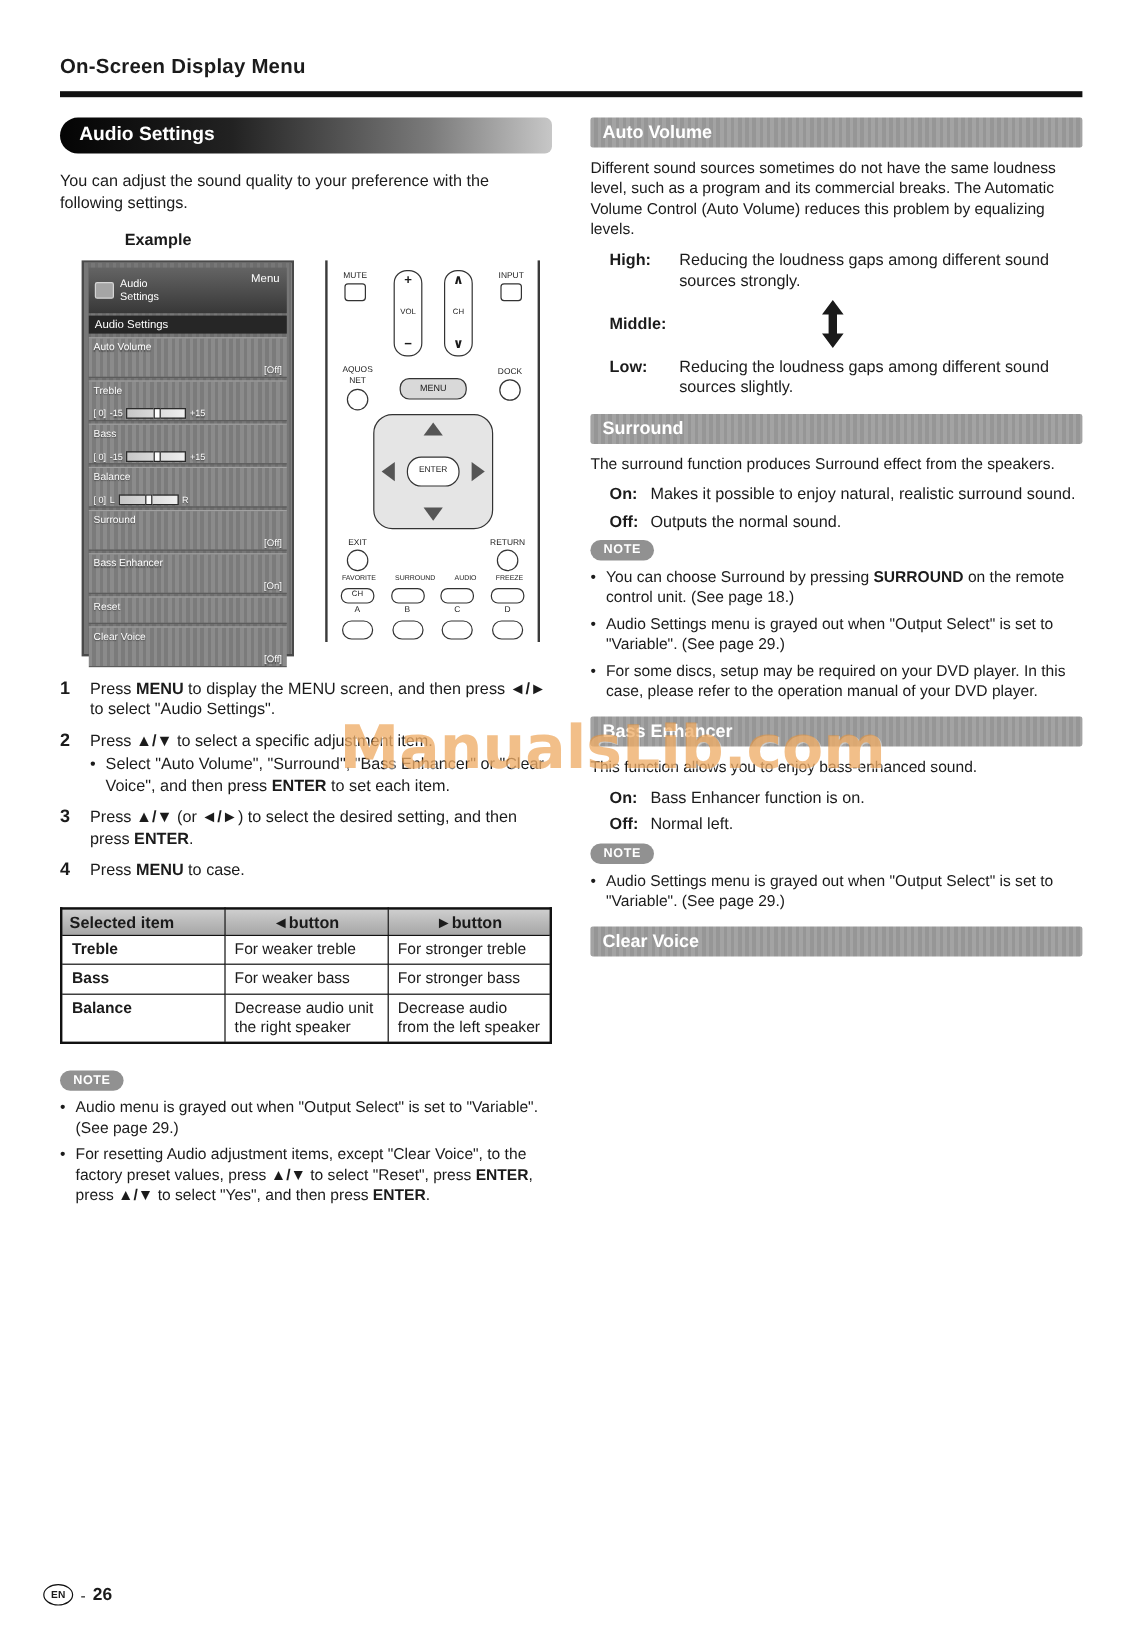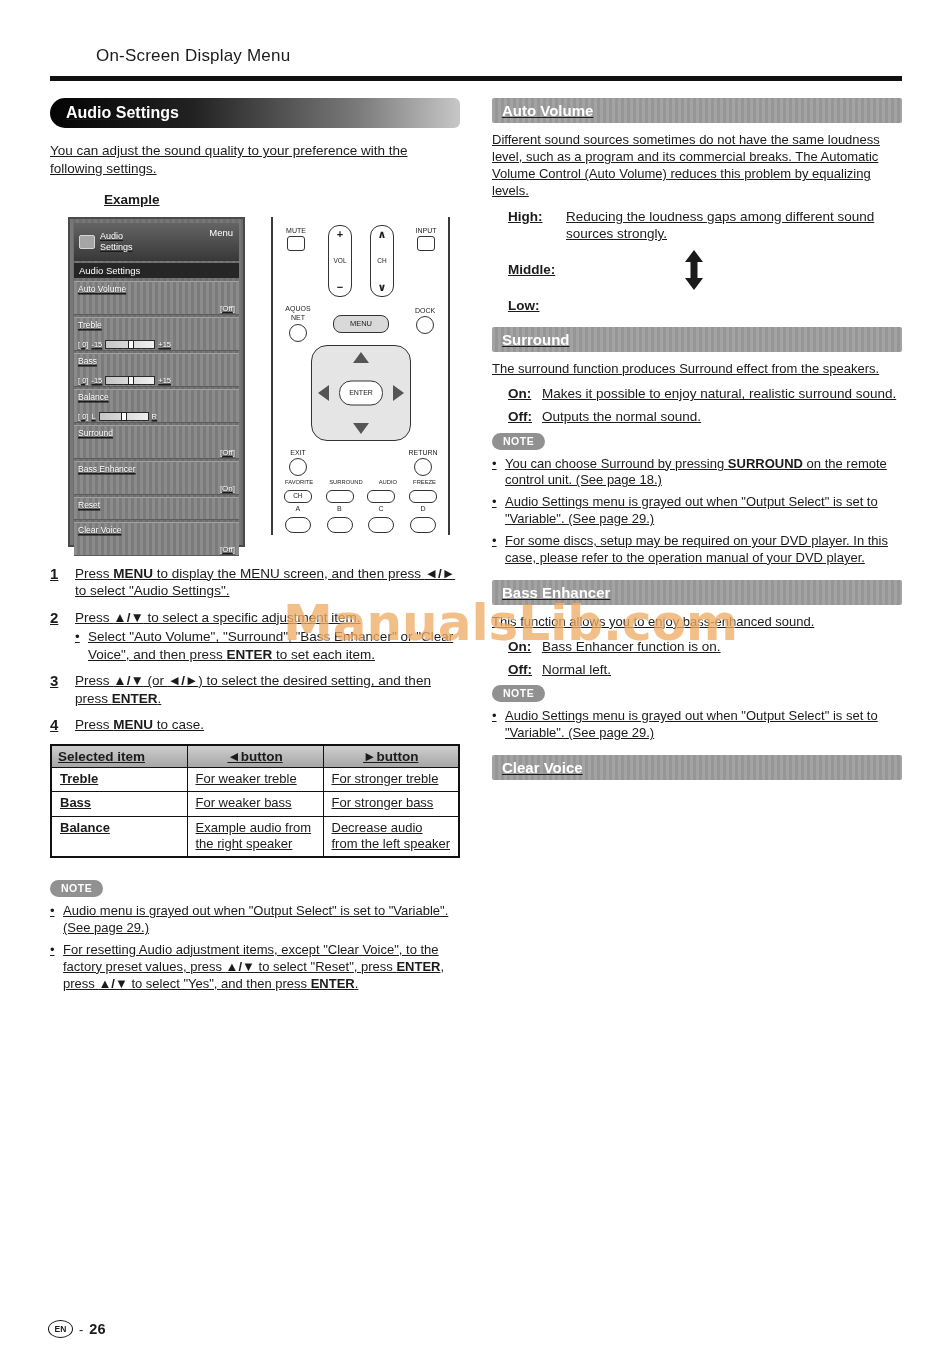--- a/index.html
+++ b/index.html
@@ -1,23 +1,23 @@
 <!DOCTYPE html>
 <html><head>
 <meta charset="utf-8">
 <style>
   html,body { margin:0; padding:0; }
   body { font-family:"Liberation Sans","DejaVu Sans",sans-serif; color:#1b1b1b; background:#e9e9e9; }
   .page { position:relative; width:950px; height:1356px; background:#fff; overflow:hidden; }
 
-  .header-title { position:absolute; left:50px; top:46px; font-size:17px; font-weight:normal; letter-spacing:0.2px;margin-left:46px; }
+  .header-title { position:absolute; left:50px; top:46px; font-size:17px; font-weight:bold; letter-spacing:0.2px; }
   .header-rule { position:absolute; left:50px; width:852px; top:76px; height:5px; background:#111; }
 
   .columns { position:absolute; left:50px; top:98px; width:852px; display:flex; gap:32px; }
-  .col { width:410px;text-decoration:underline; }
+  .col { width:410px; }
 
   
   .audio-title { height:30px; border-radius:15px 6px 6px 15px;
     background:linear-gradient(90deg,#040404 0%,#222 35%,#7a7a7a 75%,#c7c7c7 100%);
     color:#fff; font-weight:bold; font-size:16px; line-height:30px; padding-left:16px; }
   .intro { margin-top:14px; font-size:13.5px; line-height:1.32; }
   .example { margin:14px 0 10px 54px; font-weight:bold; font-size:13.5px; }
 
   .figure { display:flex; margin-left:18px; }
   .osd { width:165px; height:318px; background:repeating-linear-gradient(90deg,#777 0 3px,#6d6d6d 3px 6px);
@@ -76,21 +76,21 @@
   .r-ovals { top:300px; }
   .r-oval { width:24px; height:14px; border:1.4px solid #333; border-radius:8px; }
 
   .steps { margin-top:18px; }
   .step { display:flex; margin-bottom:9px; }
   .step-num { width:25px; flex:none; font-weight:bold; font-size:15px; }
   .step-body { font-size:13.5px; line-height:1.3; }
   .step-bullet { display:flex; margin-top:2px; }
   .nbul { width:13px; flex:none; }
 
-  .settings-table { border-collapse:collapse; width:100%; margin-top:10px; border:2px solid #111; font-size:13px; }
+  .settings-table { border-collapse:collapse; width:100%; margin-top:22px; border:2px solid #111; font-size:13px; }
   .settings-table th { background:linear-gradient(180deg,#cecece,#a6a6a6); border:1px solid #111;
     padding:3px 6px; font-size:13.5px; text-align:center; }
   .settings-table th:first-child { text-align:left; }
   .settings-table td { border:1px solid #111; padding:3px 8px 4px; vertical-align:top; line-height:1.25; }
   .settings-table td:first-child { font-weight:bold; }
   .settings-table th { width:33.3%; }
 
   .note-badge { display:inline-block; background:#919191; color:#fff; font-weight:bold; font-size:10.5px;
     padding:2px 11px 3px; border-radius:9px; letter-spacing:0.5px; }
   .left-note-badge { margin-top:22px; }
@@ -111,21 +111,21 @@
   .def-term.wide { width:58px; }
   .def-term.narrow { width:34px; }
   .def-middle { align-items:center; height:44px; }
   .def-arrow { margin-left:118px; line-height:0; }
   .def-text { flex:1; }
 
   .watermark { position:absolute; left:283px; top:594px; font-size:50px; font-weight:bold; white-space:nowrap;
     color:rgba(233,148,59,0.6); text-shadow:1px 1px 0 rgba(255,255,255,0.45); z-index:40; pointer-events:none;
     font-family:"DejaVu Sans",sans-serif; }
 
-  .footer { position:absolute; left:48px; top:1320px; display:flex; align-items:center; gap:6px; }
+  .footer { position:absolute; left:36px; top:1320px; display:flex; align-items:center; gap:6px; }
   .lang-badge { display:inline-flex; align-items:center; justify-content:center; width:23px; height:16px;
     border:1.5px solid #111; border-radius:50%; font-size:8.5px; font-weight:bold; }
   .footer-sep { font-size:13px; }
   .footer-num { font-size:14.5px; font-weight:bold; }
 </style>
 </head>
 <body>
 
 <div class="page">
 
@@ -318,21 +318,21 @@
             <td>For weaker treble</td>
             <td>For stronger treble</td>
           </tr>
           <tr>
             <td>Bass</td>
             <td>For weaker bass</td>
             <td>For stronger bass</td>
           </tr>
           <tr>
             <td>Balance</td>
-            <td>Example audio from the right speaker</td>
+            <td>Decrease audio unit the right speaker</td>
             <td>Decrease audio from the left speaker</td>
           </tr>
         </tbody>
       </table>
 
       
       <div class="note-badge left-note-badge">NOTE</div>
       <div class="note-list">
         <div class="note-item">
           <span class="nbul">•</span>
@@ -357,20 +357,21 @@
         <div class="def def-middle">
           <span class="def-term wide">Middle:</span>
           <span class="def-arrow">
             <svg width="20" height="40" viewBox="0 0 20 40">
                 <path d="M10 0 L19 12 L13.5 12 L13.5 28 L19 28 L10 40 L1 28 L6.5 28 L6.5 12 L1 12 Z" fill="#1a1a1a"></path>
               </svg>
           </span>
         </div>
         <div class="def">
           <span class="def-term wide">Low:</span>
+          <span class="def-text">Reducing the loudness gaps among different sound sources slightly.</span>
         </div>
       </div>
 
       <div class="sec">
         <div class="sec-bar">Surround</div>
         <p class="sec-body">The surround function produces Surround effect from the speakers.</p>
         <div class="def">
           <span class="def-term narrow">On:</span>
           <span class="def-text">Makes it possible to enjoy natural, realistic surround sound.</span>
         </div>

